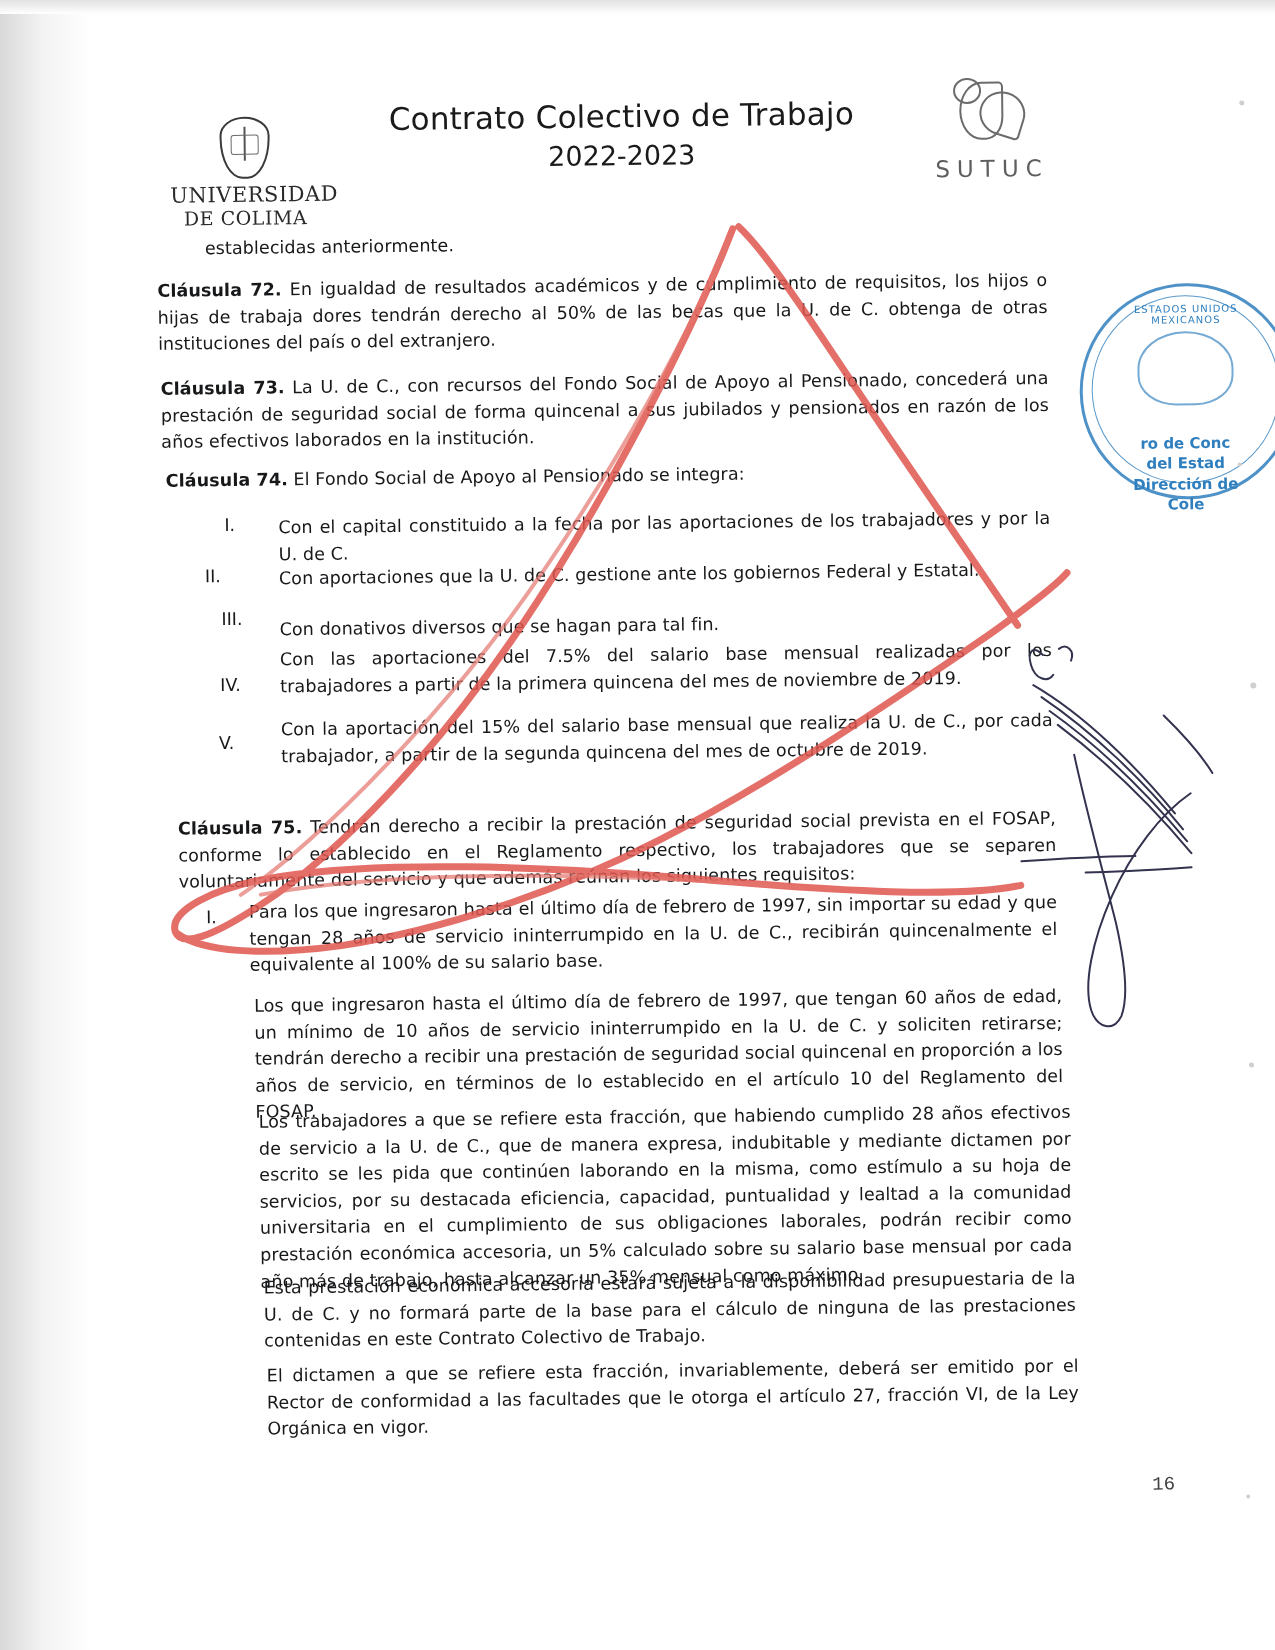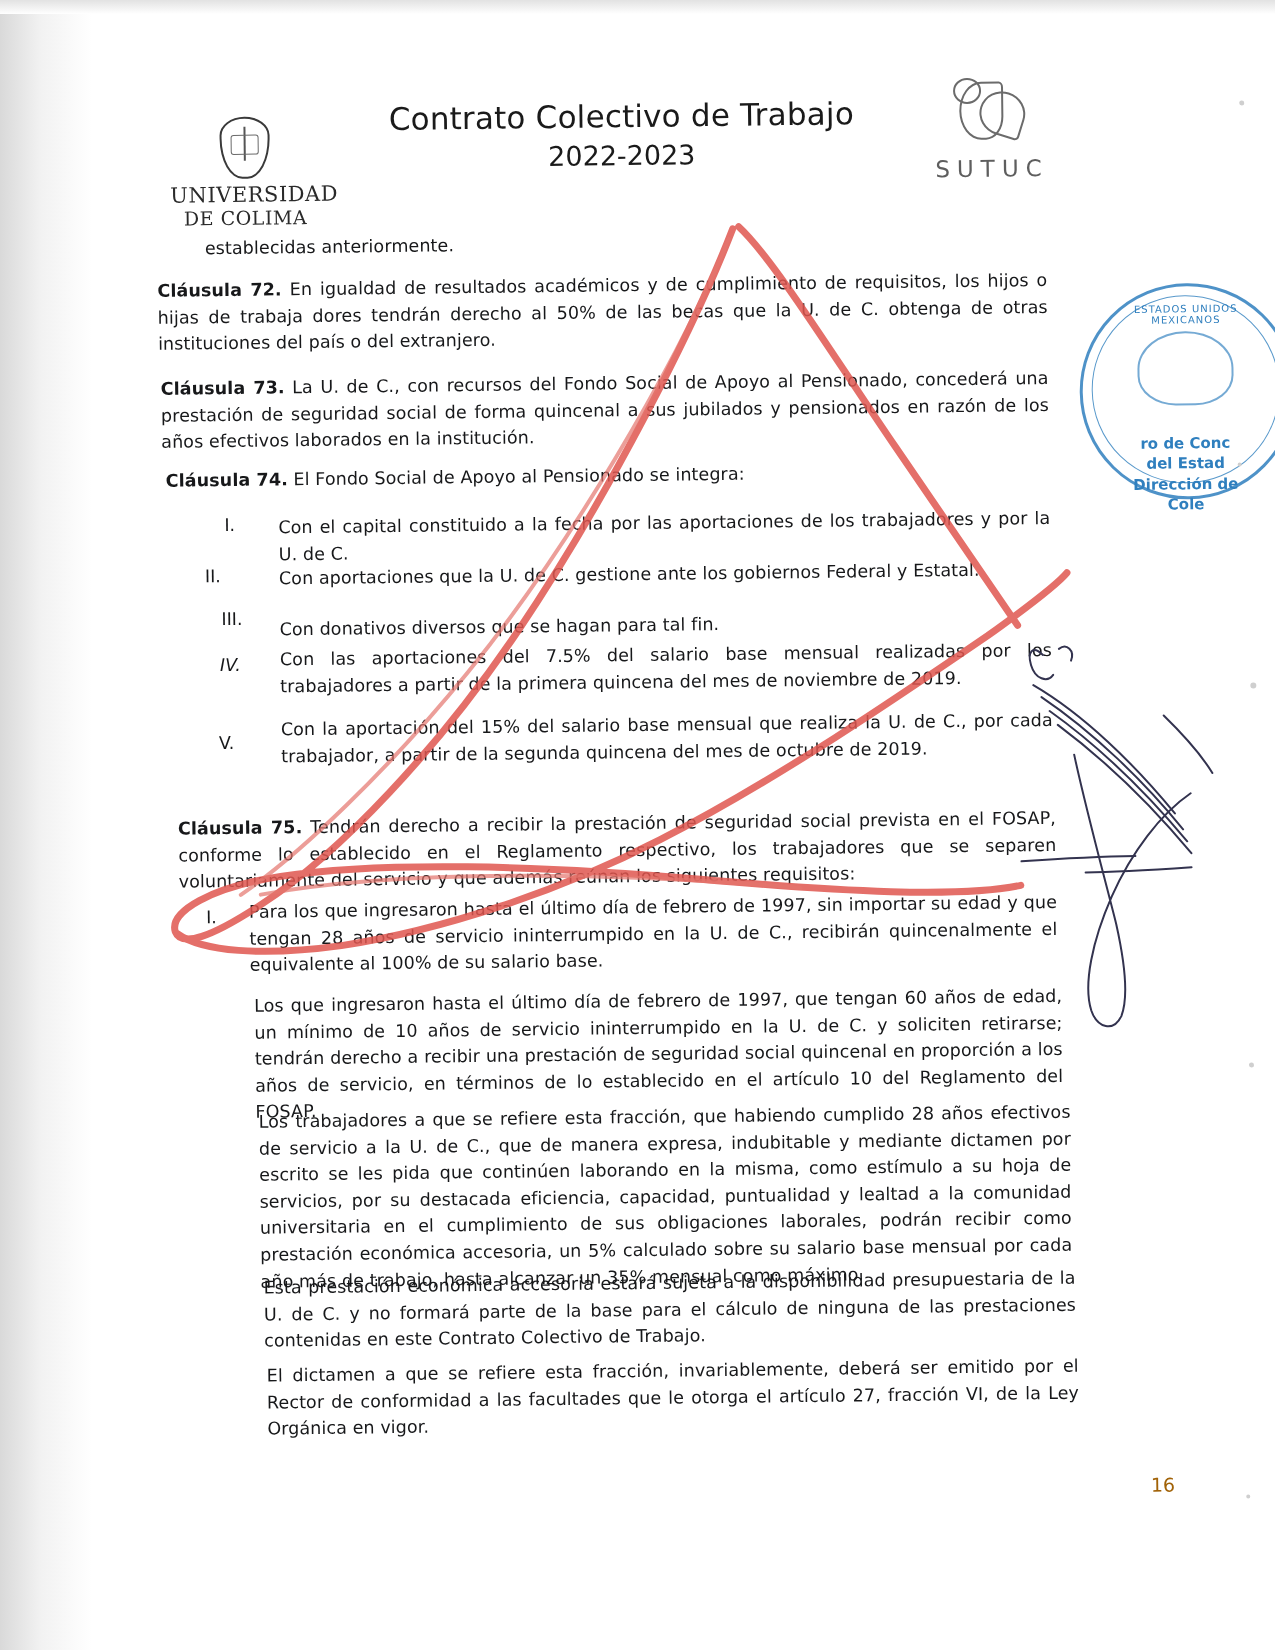--- a/index.html
+++ b/index.html
@@ -150,21 +150,22 @@
     position: absolute;
     font-size: 17.5px;
     color: #17181a;
   }
   
   .pageno {
     position: absolute;
     right: 108px;
     bottom: 148px;
     font-size: 19px;
-    color: #a16207;
+    color: #404040;
+    font-family: Liberation Mono, monospace;
   }
   
   .stamp {
     position: absolute;
     right: -40px;
     top: 290px;
     width: 230px;
     height: 230px;
     color: #1b6fb0;
   }
@@ -305,21 +306,21 @@
 
       <div class="roman" style="left:228px; top:280px;">I.</div>
       <div class="ptext" style="left:282px; top:280px; width:772px;">Con el capital constituido a la fecha por las aportaciones de los trabajadores y por la U. de C.</div>
 
       <div class="roman" style="left:208px; top:331px;">II.</div>
       <div class="ptext" style="left:282px; top:331px; width:772px;">Con aportaciones que la U. de C. gestione ante los gobiernos Federal y Estatal.</div>
 
       <div class="roman" style="left:224px; top:374px;">III.</div>
       <div class="ptext" style="left:282px; top:382px; width:772px;">Con donativos diversos que se hagan para tal fin.</div>
 
-      <div class="roman" style="left:222px; top:420px;font-style:italic;">IV.</div>
+      <div class="roman" style="left:222px; top:440px;">IV.</div>
       <div class="ptext" style="left:282px; top:412px; width:772px;">Con las aportaciones del 7.5% del salario base mensual realizadas por los trabajadores a partir de la primera quincena del mes de noviembre de 2019.</div>
 
       <div class="roman" style="left:220px; top:498px;">V.</div>
       <div class="ptext" style="left:282px; top:482px; width:772px;">Con la aportación del 15% del salario base mensual que realiza la U. de C., por cada trabajador, a partir de la segunda quincena del mes de octubre de 2019.</div>
 
       <div class="ptext" style="left:178px; top:580px; width:878px;">
         <span class="label">Cláusula 75.</span>
         <span>Tendrán derecho a recibir la prestación de seguridad social prevista en el FOSAP, conforme lo establecido en el Reglamento respectivo, los trabajadores que se separen voluntariamente del servicio y que además reúnan los siguientes requisitos:</span>
       </div>
 

